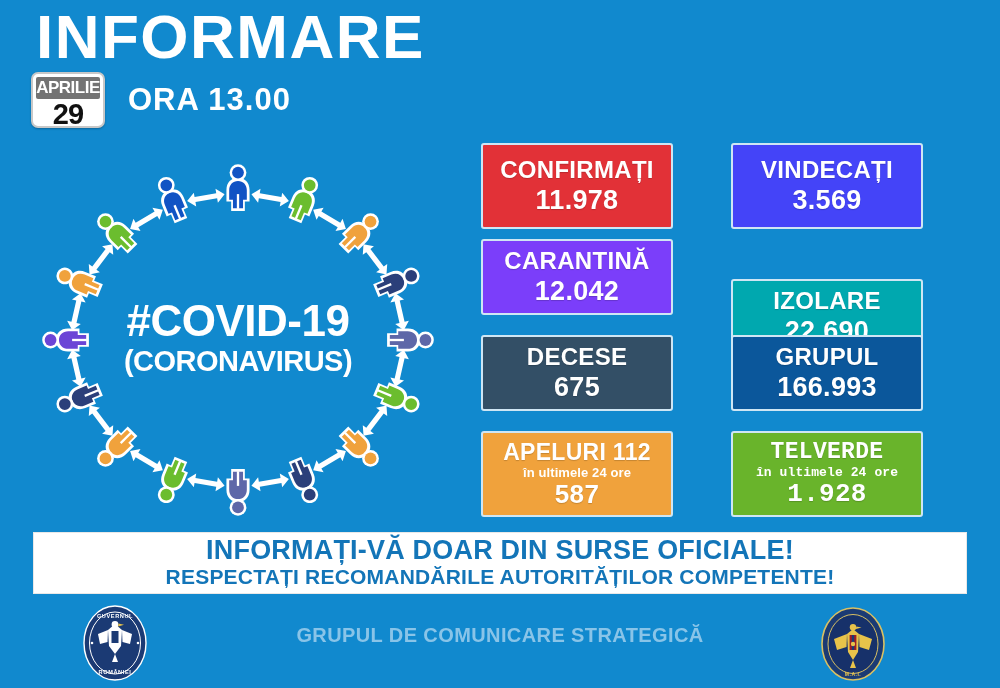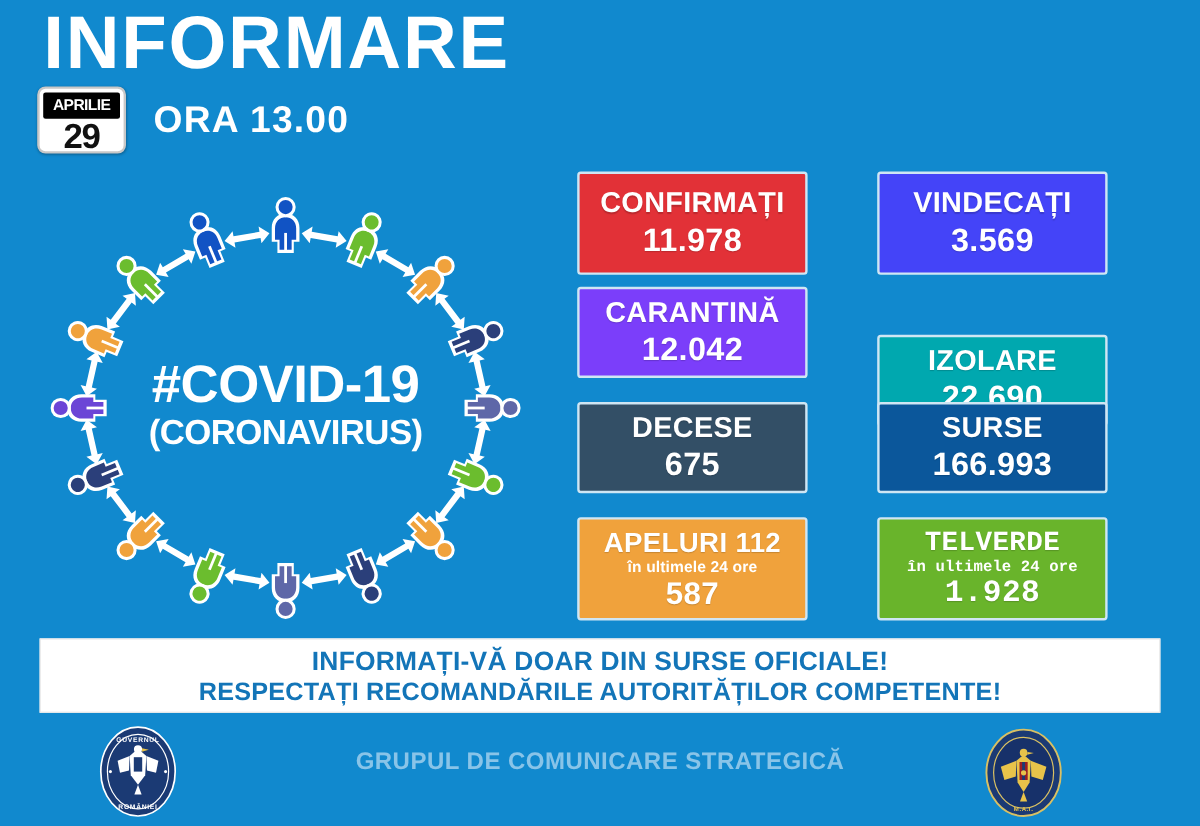--- a/index.html
+++ b/index.html
@@ -43,23 +43,23 @@
     height: 56px;
     background: #ffffff;
     border: 2px solid #c8c8c8;
     border-radius: 7px;
     box-sizing: border-box;
     overflow: hidden;
     box-shadow: 0 1px 2px rgba(0,0,0,0.25);
   }
   #date-badge-month {
     display: block;
-    background: #000000;
-    color: #ffffff;
-    font-size: 13px;
+    background: #737373;
+    color: #ffffff;
+    font-size: 17px;
     font-weight: bold;
     text-align: center;
     line-height: 22px;
     height: 22px;
     letter-spacing: -0.5px;
     margin: 3px 3px 0 3px;
     border-radius: 2px;
   }
   #date-badge-day {
     display: block;
@@ -184,21 +184,21 @@
     box-sizing: border-box;
     display: flex;
     flex-direction: column;
     align-items: center;
     justify-content: center;
   }
   #banner-line1 {
     display: block;
     color: #1375b8;
     font-weight: bold;
-    font-size: 22px;
+    font-size: 27px;
     line-height: 27px;
     letter-spacing: 0.2px;
     white-space: nowrap;
   }
   #banner-line2 {
     display: block;
     color: #1375b8;
     font-weight: bold;
     font-size: 21px;
     line-height: 25px;
@@ -440,21 +440,21 @@
     </div>
     <div class="stat-box col-r row-2" style="background: rgb(0, 168, 175); margin-top: 40px;">
       <span class="stat-label">IZOLARE</span>
       <span class="stat-value">22.690</span>
     </div>
     <div class="stat-box col-l row-3" style="background: rgb(51, 79, 102);">
       <span class="stat-label">DECESE</span>
       <span class="stat-value">675</span>
     </div>
     <div class="stat-box col-r row-3" style="background: rgb(11, 87, 155);">
-      <span class="stat-label">SURSE</span>
+      <span class="stat-label">GRUPUL</span>
       <span class="stat-value">166.993</span>
     </div>
     <div class="stat-box col-l row-4 has-note" style="background: rgb(240, 162, 60);">
       <span class="stat-label">APELURI 112</span>
       <span class="stat-note">în ultimele 24 ore</span>
       <span class="stat-value">587</span>
     </div>
     <div class="stat-box col-r row-4 has-note" style="background: rgb(105, 180, 43); font-family: Liberation Mono, monospace;">
       <span class="stat-label">TELVERDE</span>
       <span class="stat-note">în ultimele 24 ore</span>

